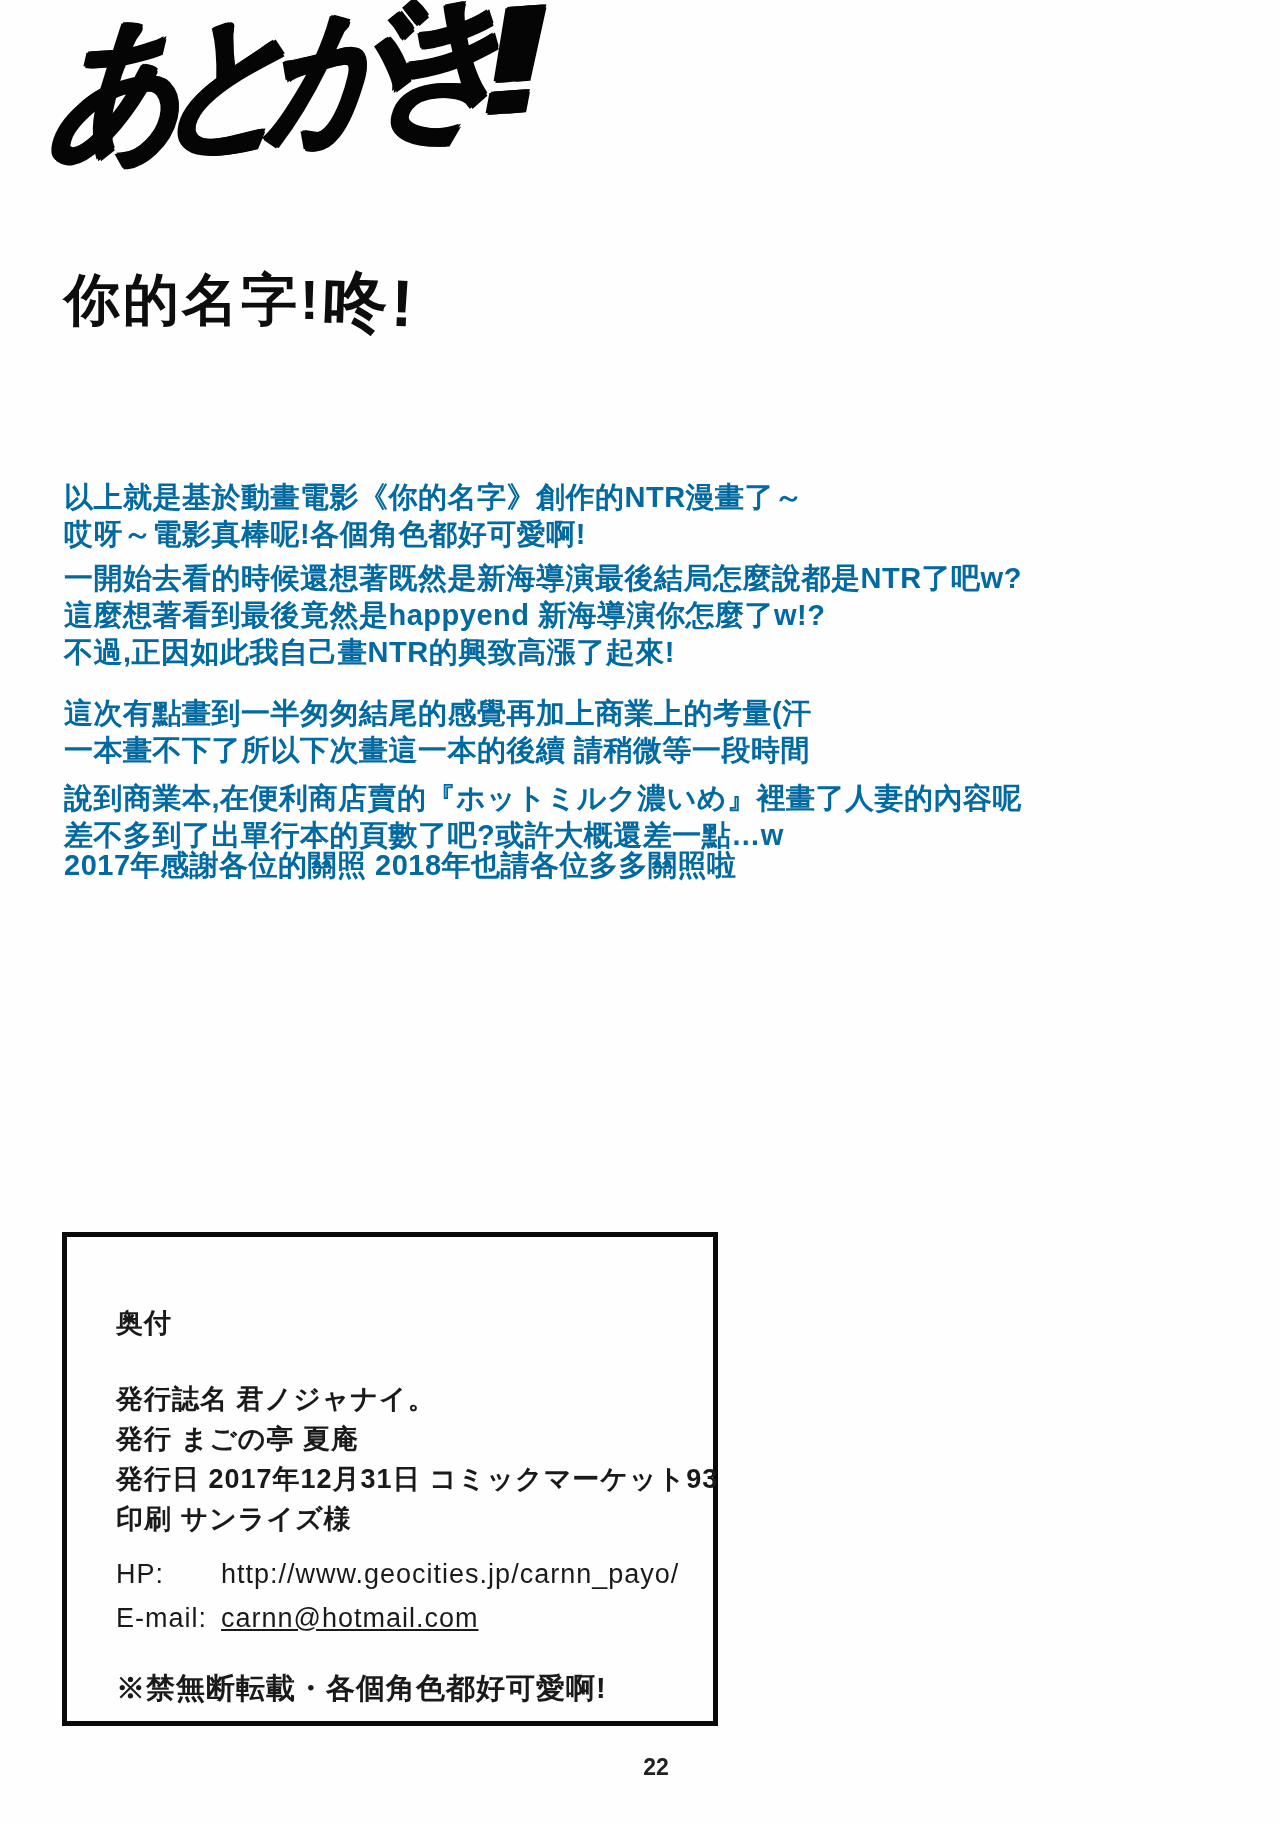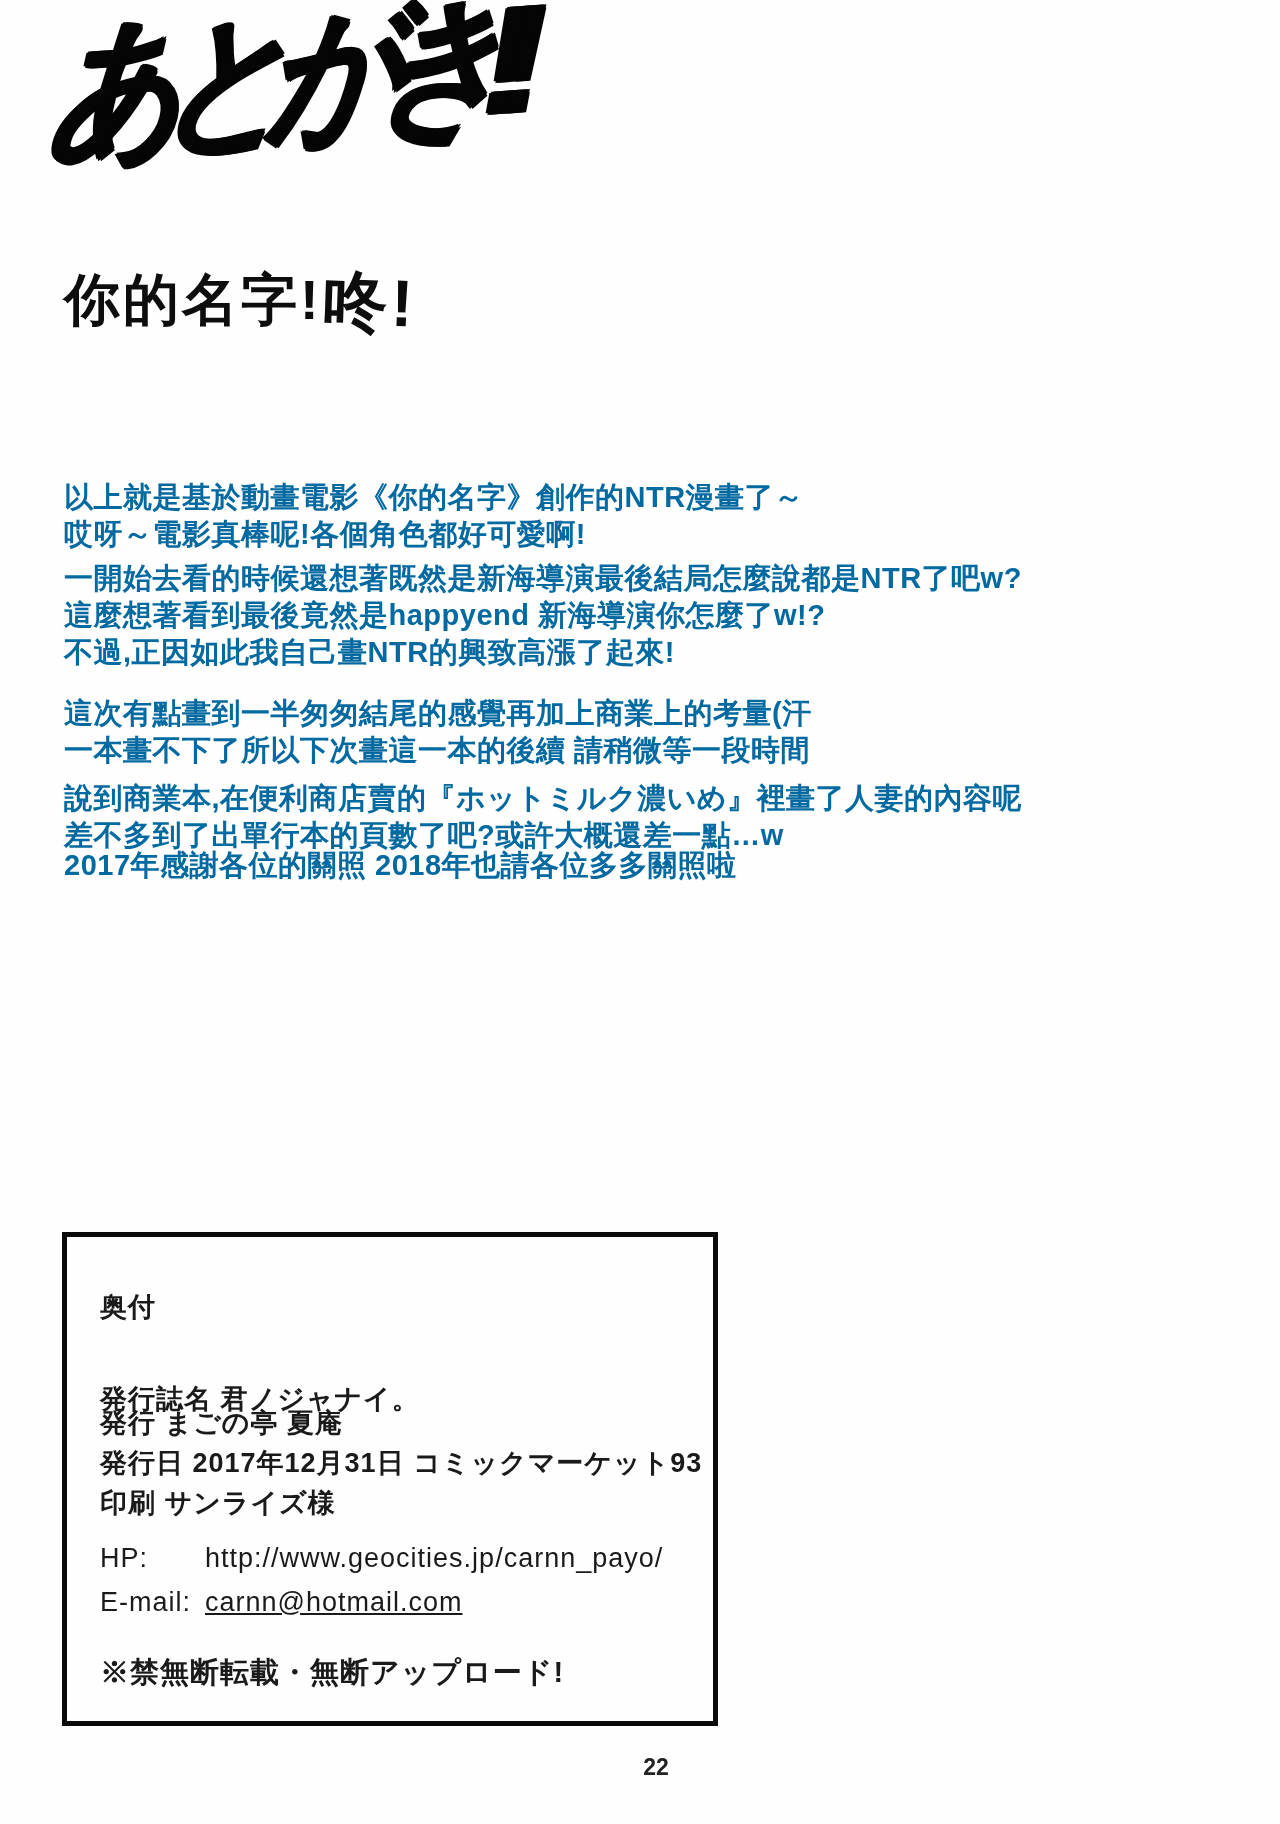--- a/index.html
+++ b/index.html
@@ -77,29 +77,29 @@
     left: 62px;
     top: 1232px;
     width: 646px;
     height: 484px;
     border: 5px solid #0a0a0a;
     background: #fefefe;
   }
   .colo-item {
     position: absolute;
     left: 33px;
-    margin: 0;
+    margin: 16px;
     font-size: 27px;
     font-weight: 600;
     letter-spacing: 1px;
     color: #1a1a1a;
     white-space: nowrap;
   }
   .colo-heading   { top: 52px; }
-  .colo-entry-0   { top: 144px; text-align: right; }
+  .colo-entry-0   { top: 128px; text-align: right; }
   .colo-entry-1   { top: 168px; }
   .colo-entry-2   { top: 208px; }
   .colo-entry-3   { top: 248px; }
   .colo-contact-hp    { top: 306px; }
   .colo-contact-email { top: 350px; text-decoration: underline; }
   .colo-label {
     display: inline-block;
     min-width: 105px;
     font-weight: 500;
   }
@@ -161,18 +161,18 @@
 
     <p class="colo-item colo-entry-0">発行誌名  君ノジャナイ。</p>
     <p class="colo-item colo-entry-1">発行  まごの亭 夏庵</p>
     <p class="colo-item colo-entry-2">発行日  2017年12月31日  コミックマーケット93</p>
     <p class="colo-item colo-entry-3">印刷  サンライズ様</p>
 
     <p class="colo-item colo-contact-hp"><span class="colo-label">HP:</span><span class="colo-value">http://www.geocities.jp/carnn_payo/</span></p>
 
     <p class="colo-item colo-contact-email"><span class="colo-label">E-mail:</span><span class="colo-value">carnn@hotmail.com</span></p>
 
-    <p class="colo-item colo-notice">※禁無断転載・無断アップロード!</p>
+    <p class="colo-item colo-notice">※禁無断転載・各個角色都好可愛啊!</p>
   </div>
 
   <div class="page-number">22</div>
 
 </div>
 
 </body></html>

